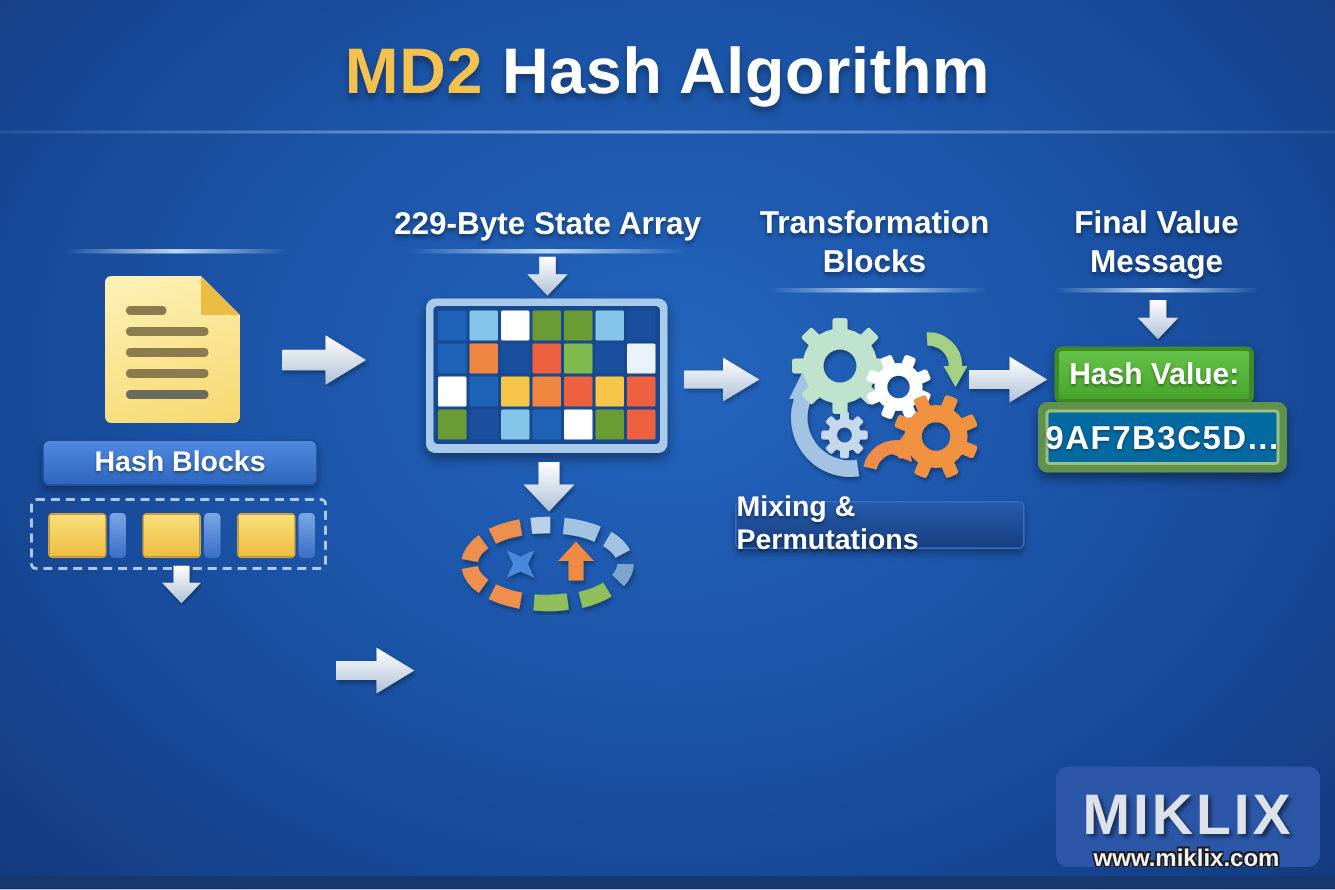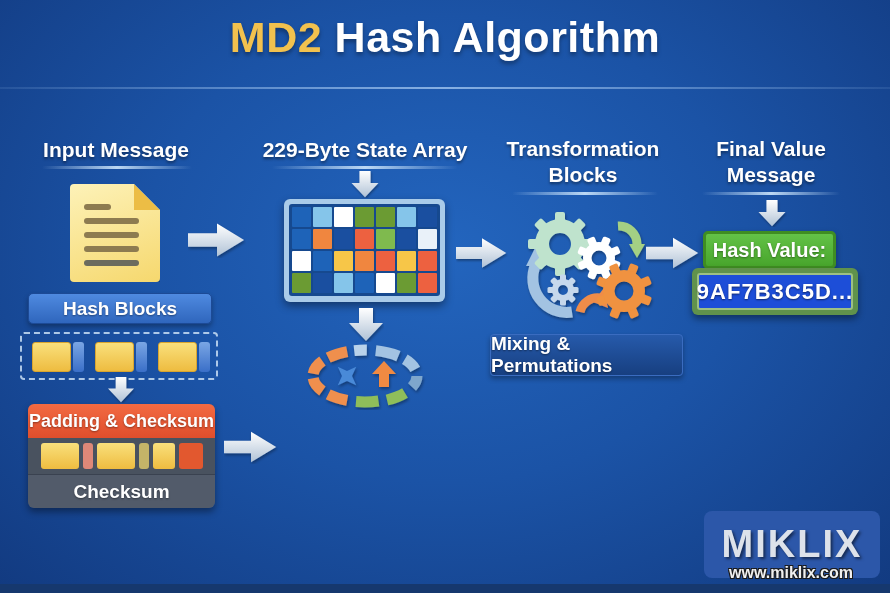--- a/index.html
+++ b/index.html
@@ -3,21 +3,21 @@
 <meta charset="utf-8">
 <style>
   * { margin:0; padding:0; box-sizing:border-box; }
   body { font-family:"Liberation Sans", sans-serif; }
   .stage{
     position:relative; width:890px; height:593px; overflow:hidden;
     background: radial-gradient(ellipse at 50% 42%, #2365be 0%, #1b53a6 48%, #123a80 100%);
   }
   .bottom-strip{ position:absolute; left:0; top:584px; width:890px; height:9px; background:#16386e; }
   
-  .title{ position:absolute; top:13px; left:0; width:100%; text-align:center;
+  .title{ position:absolute; top:24px; left:0; width:100%; text-align:center;
     font-size:43px; font-weight:800; color:#fff; letter-spacing:.5px;
     text-shadow:0 3px 4px rgba(0,0,0,.35); }
   .title .hl{ color:#f2c14e; }
   .title-divider{ position:absolute; top:87px; left:0; width:890px; height:2px;
     background:linear-gradient(90deg, rgba(130,170,220,.15), rgba(170,205,245,.75), rgba(130,170,220,.15)); }
   
   .col-head{ position:absolute; color:#fff; font-weight:800; font-size:21px;
     text-align:center; line-height:26px; text-shadow:0 2px 3px rgba(0,0,0,.45); }
   .underline{ position:absolute; height:3px; border-radius:2px;
     background:linear-gradient(90deg, rgba(190,220,250,0), rgba(205,230,252,.9), rgba(190,220,250,0)); }
@@ -54,35 +54,35 @@
   .pad-foot{ height:34px; background:#525b6a; border-top:1px solid #3a4250;
     border-radius:0 0 6px 6px; display:flex; align-items:center; justify-content:center;
     color:#fff; font-weight:800; font-size:19px; text-shadow:0 1px 2px rgba(0,0,0,.4); }
   
   .state-frame{ position:absolute; left:284px; top:199px; padding:5px 5px 6px 5px;
     background:#a9cbe9; border-radius:6px; box-shadow:0 4px 8px rgba(0,0,0,.4); }
   .state-inner{ background:#16498f; border-radius:3px; padding:3px;
     display:grid; grid-template-columns:repeat(7, 19px); grid-auto-rows:20px; gap:2px; }
   .state-inner .cell{ width:19px; height:20px; border-radius:1px; }
   
-  .mix-bar{ position:absolute; left:490px; top:334px; width:193px; height:42px;
+  .mix-bar{ position:absolute; left:490px; top:334px; width:193px; height:32px;
     background:linear-gradient(180deg,#265aab,#173f80); border:1px solid #3a6cc0;
     border-radius:4px; display:flex; align-items:center; justify-content:center;
     color:#fff; font-weight:800; font-size:19px; text-shadow:0 1px 2px rgba(0,0,0,.45);
     box-shadow:0 3px 5px rgba(0,0,0,.3); }
   
   .hash-label-box{ position:absolute; left:703px; top:231px; width:133px; height:38px;
     background:linear-gradient(180deg,#63c247,#48a52c); border:3px solid #3f8d22;
     border-radius:5px; display:flex; align-items:center; justify-content:center;
     color:#fff; font-weight:800; font-size:20px; text-shadow:0 1px 2px rgba(0,0,0,.4);
     box-shadow:0 3px 6px rgba(0,0,0,.35); z-index:1; }
   .hash-value-box{ position:absolute; left:692px; top:268px; width:166px; height:47px;
     background:#60924c; border-radius:6px; padding:5px; z-index:2;
     box-shadow:0 4px 7px rgba(0,0,0,.4); }
-  .hash-value-inner{ width:100%; height:100%; background:#1d4ed8;
+  .hash-value-inner{ width:100%; height:100%; background:#0369a1;
     border:2px solid #9dc084; border-radius:3px; display:flex; align-items:center;
     justify-content:center; color:#fff; font-weight:800; font-size:22px;
     letter-spacing:1px; text-shadow:0 1px 2px rgba(0,0,0,.5); }
   
   .brand-panel{ position:absolute; left:704px; top:511px; width:176px; height:67px;
     background:#2c57a9; border-radius:8px; display:flex; align-items:center;
     justify-content:center; }
   .brand-logo{ font-size:38px; font-weight:800; letter-spacing:2px; color:#dde2ea;
     text-shadow:2px 2px 3px rgba(0,0,0,.5); }
   .brand-url{ position:absolute; left:700px; top:564px; width:182px; text-align:center;
@@ -106,21 +106,20 @@
         <feDropShadow dx="1" dy="2" stdDeviation="1.5" flood-opacity="0.35"></feDropShadow>
       </filter>
     </defs>
   </svg>
 
   <div class="title">
     <span class="hl">MD2</span><span> Hash Algorithm</span>
   </div>
   <div class="title-divider"></div>
 
-  <div class="col-head" style="left:26px; top:137px; width:180px;">Input Message</div>
   <div class="underline" style="left:42px; top:166px; width:150px;"></div>
 
   <div class="col-head" style="left:260px; top:137px; width:210px;">229-Byte State Array</div>
   <div class="underline" style="left:272px; top:166px; width:186px;"></div>
 
   <div class="col-head" style="left:498px; top:136px; width:170px;">
     <div>Transformation</div>
     <div>Blocks</div>
   </div>
   <div class="underline" style="left:512px; top:192px; width:146px;"></div>
@@ -152,32 +151,20 @@
           <div class="yellow"></div>
           <div class="tab"></div>
         </div>
         <div class="block-group" style="left: 136px;">
           <div class="yellow"></div>
           <div class="tab"></div>
         </div>
       </div>
   </div>
 
-  <div class="pad-box">
-    <div class="pad-head">Padding &amp; Checksum</div>
-    <div class="pad-body">
-        <div class="seg" style="width: 38px; background: linear-gradient(rgb(249, 224, 124), rgb(238, 188, 64));"></div>
-        <div class="seg" style="width: 10px; background: rgb(222, 136, 120);"></div>
-        <div class="seg" style="width: 38px; background: linear-gradient(rgb(249, 224, 124), rgb(238, 188, 64));"></div>
-        <div class="seg" style="width: 10px; background: rgb(196, 180, 104);"></div>
-        <div class="seg" style="width: 22px; background: linear-gradient(rgb(249, 224, 124), rgb(238, 188, 64));"></div>
-        <div class="seg" style="width: 24px; background: rgb(226, 88, 47);"></div>
-      </div>
-    <div class="pad-foot">Checksum</div>
-  </div>
 
   <div class="state-frame">
     <div class="state-inner">
         <div class="cell" style="background: rgb(30, 99, 184);"></div>
         <div class="cell" style="background: rgb(133, 197, 234);"></div>
         <div class="cell" style="background: rgb(255, 255, 255);"></div>
         <div class="cell" style="background: rgb(107, 155, 51);"></div>
         <div class="cell" style="background: rgb(107, 155, 51);"></div>
         <div class="cell" style="background: rgb(133, 197, 234);"></div>
         <div class="cell" style="background: rgb(26, 79, 160);"></div>

